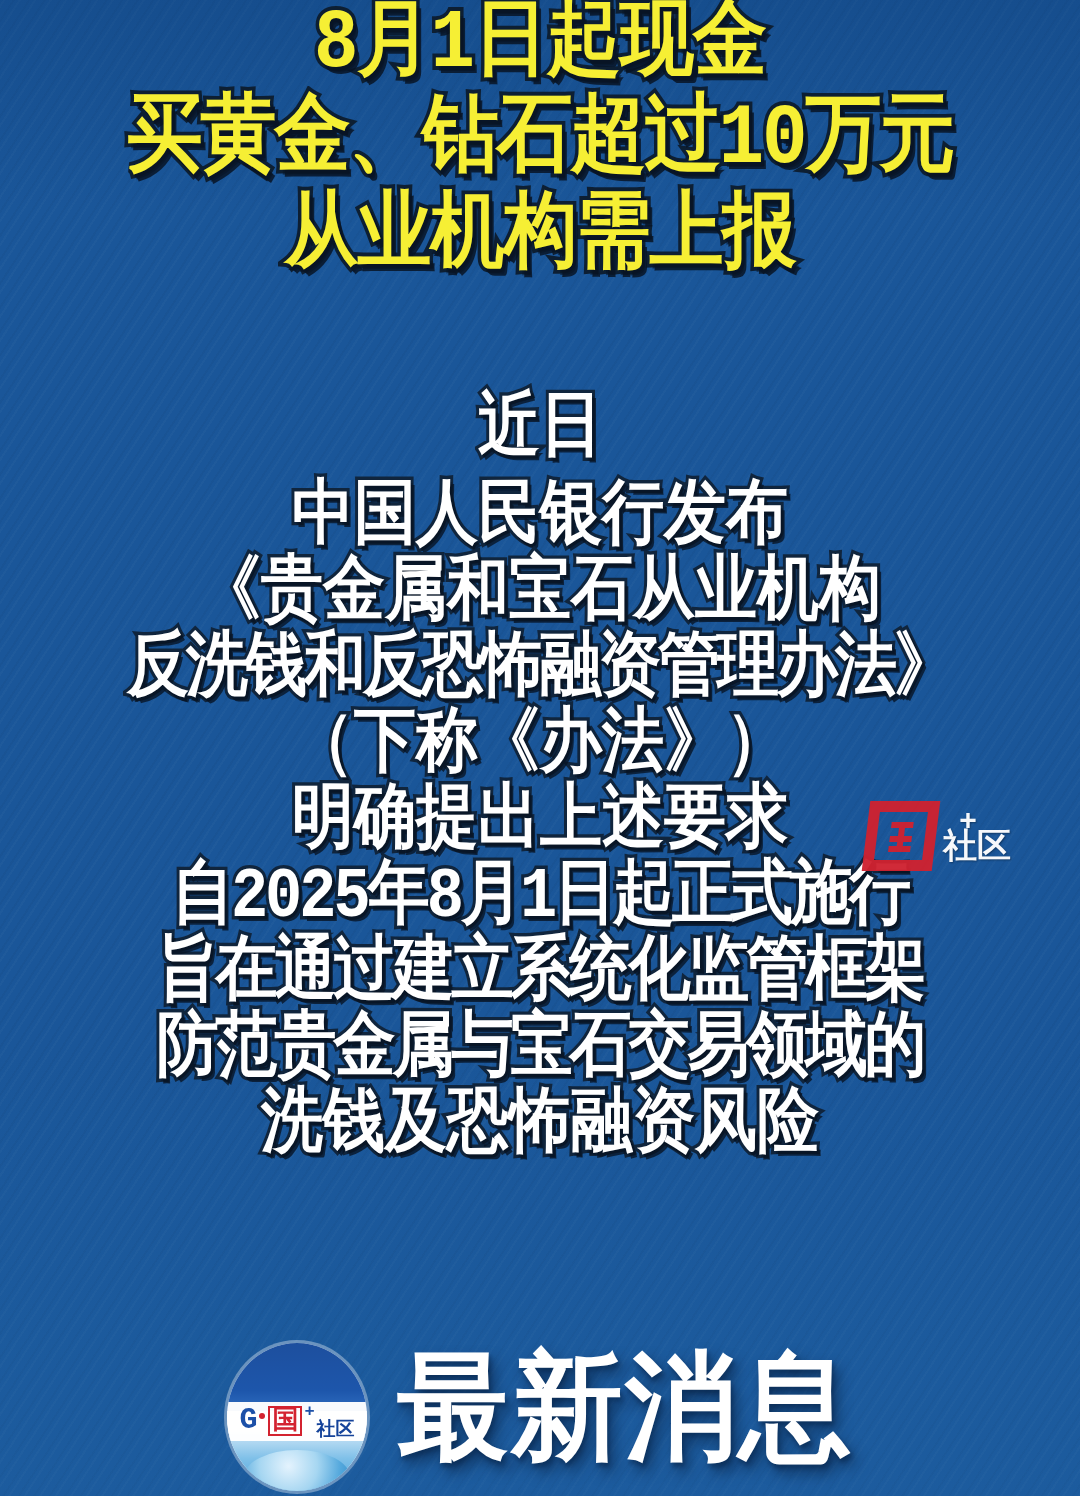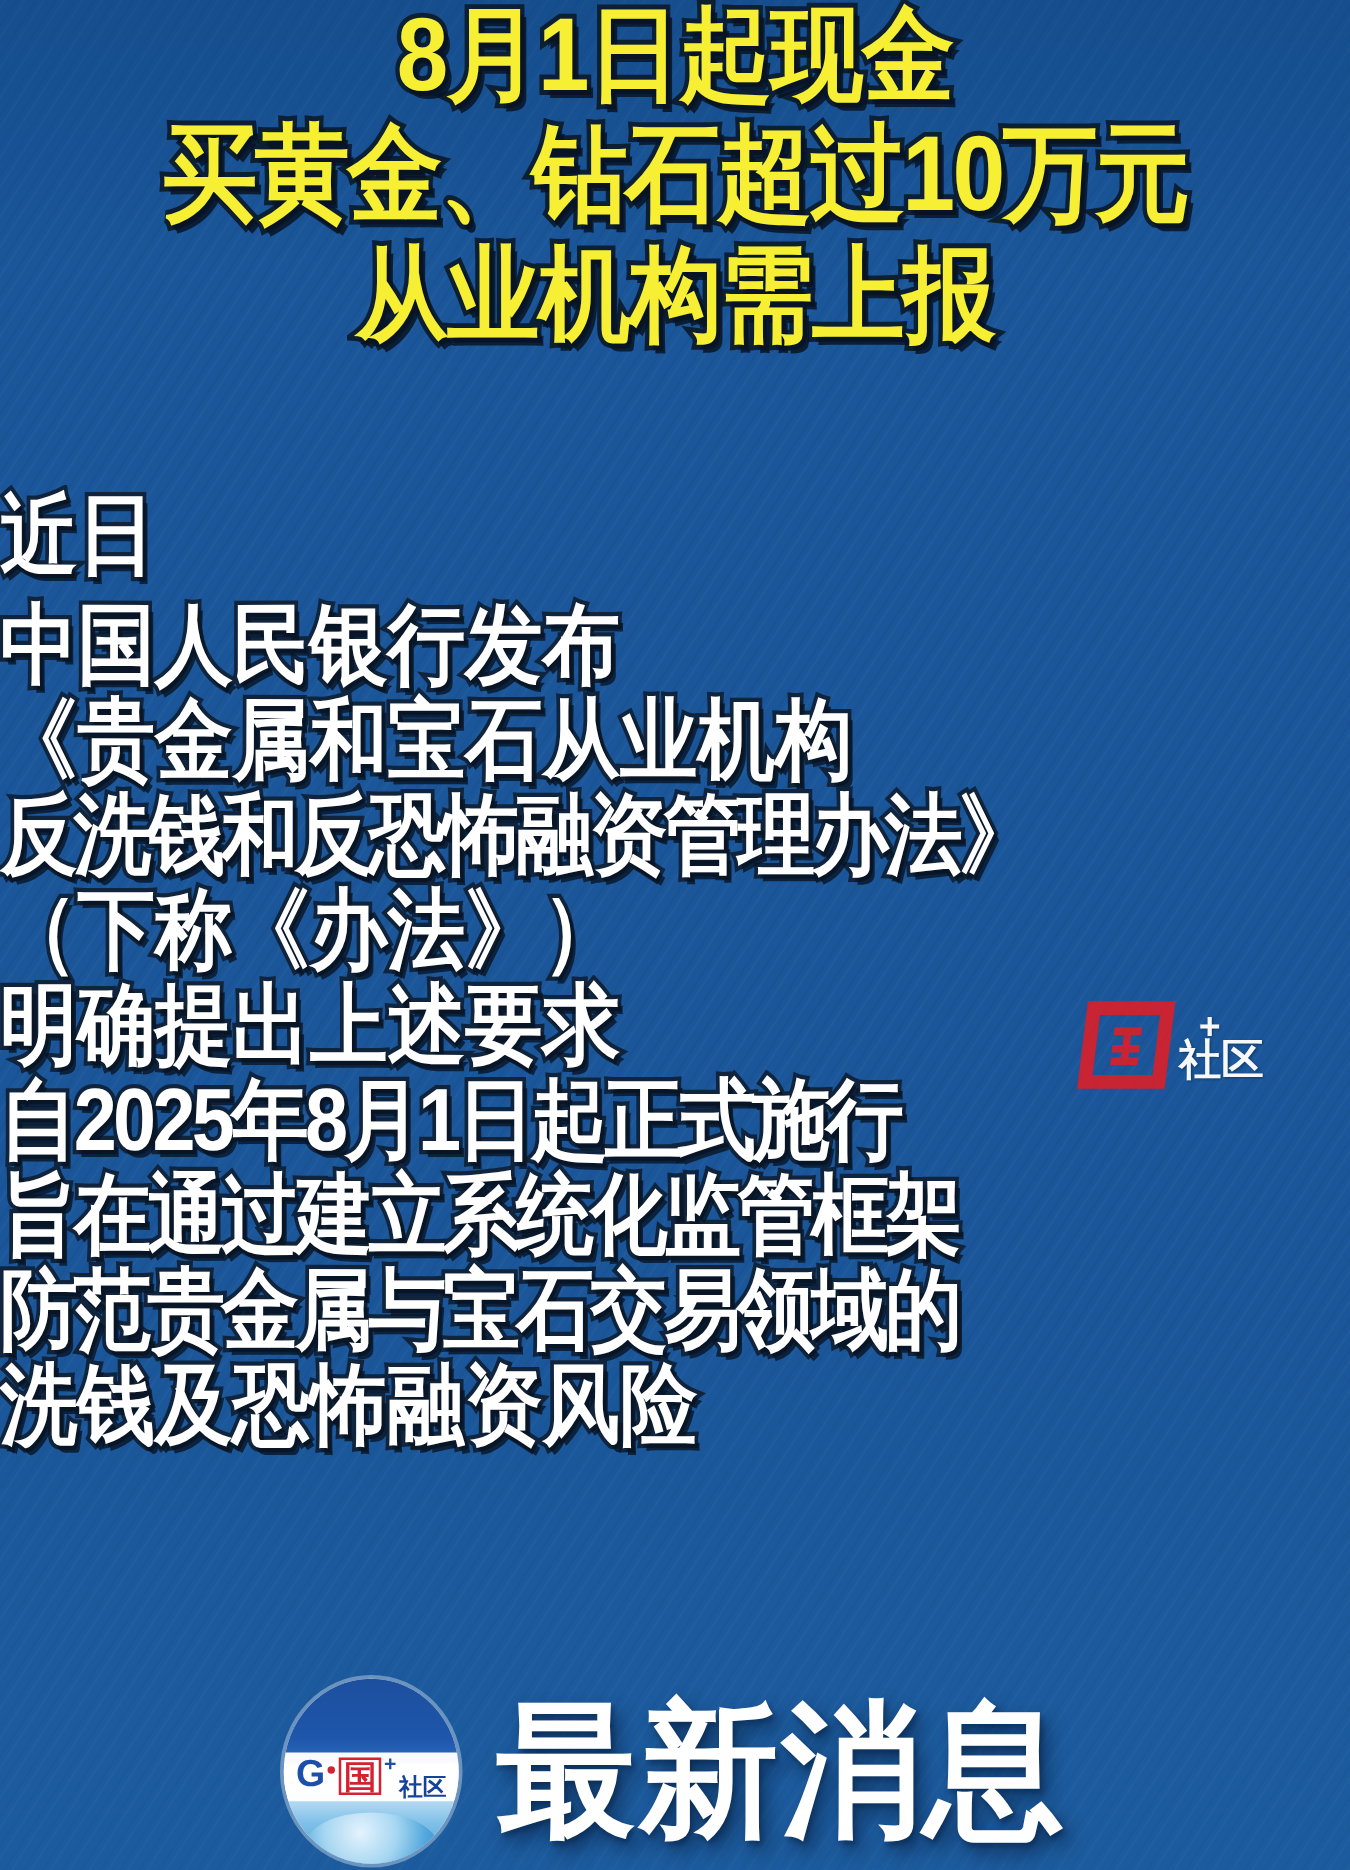--- a/index.html
+++ b/index.html
@@ -12,20 +12,21 @@
     overflow: hidden;
     font-family: "Liberation Sans", "DejaVu Sans", sans-serif;
   }
 
   #poster {
     position: relative;
     width: 1080px;
     height: 1496px;
     background-color: #1a5699;
     overflow: hidden;
+    font-family: Liberation Mono, monospace;
   }
 
   
   #texture {
     position: absolute;
     inset: 0;
     background-image:
       repeating-linear-gradient(
         -57deg,
         rgba(255,255,255,0.045) 0px,
@@ -79,20 +80,21 @@
     transform-origin: center top;
   }
   .hl-line.wide { font-size: 76px; letter-spacing: -2px; }
 
   
   #body-block {
     position: absolute;
     top: 386px;
     left: 0;
     width: 1080px;
+    text-align: center;
     z-index: 5;
   }
   .bd-line {
     color: #ffffff;
     font-weight: 900;
     font-size: 62px;
     line-height: 76px;
     letter-spacing: 0px;
     white-space: nowrap;
     -webkit-text-stroke: 6px #10253d;

